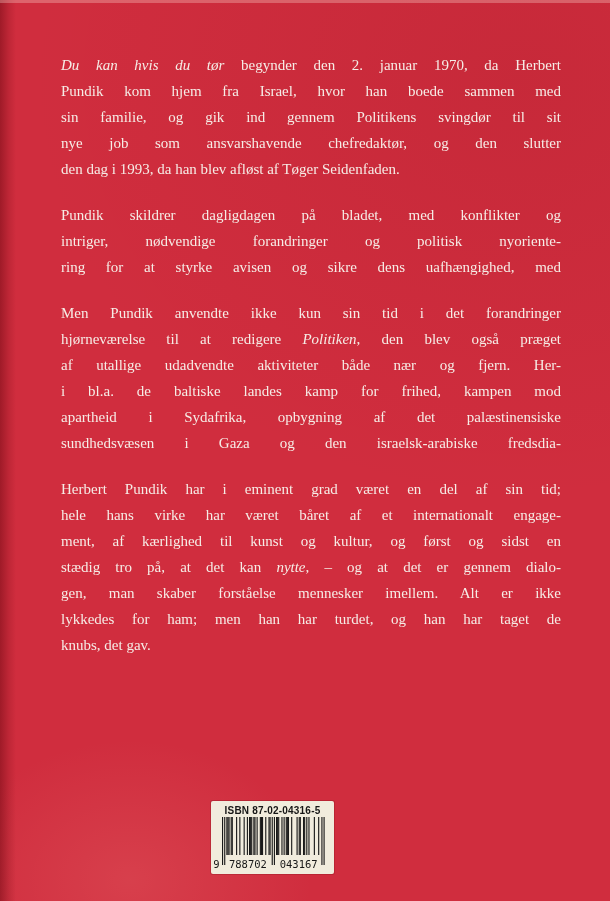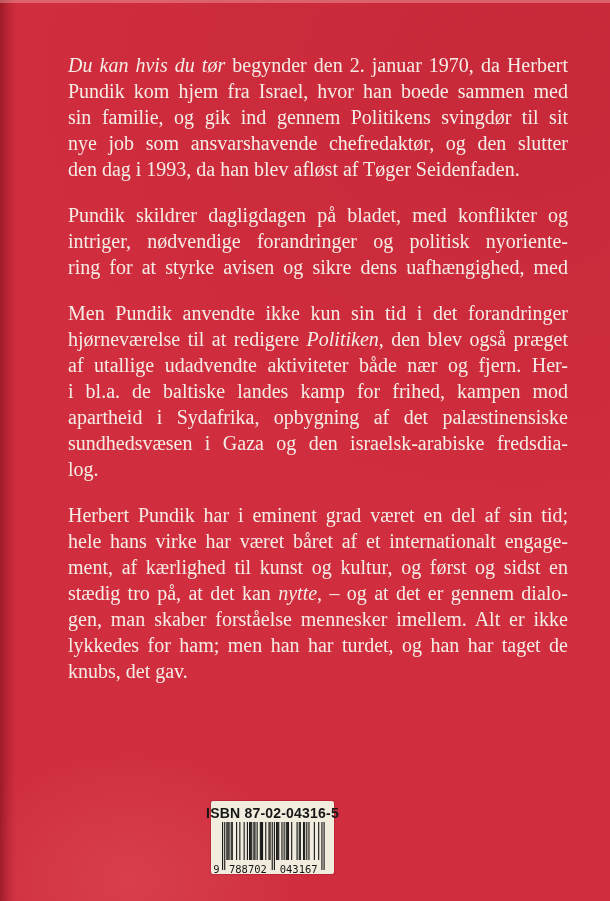--- a/index.html
+++ b/index.html
@@ -17,40 +17,40 @@
   }
   .spine-shadow {
     position: absolute; left: 0; top: 0; width: 16px; height: 901px;
     background: linear-gradient(to right, rgba(110,8,18,0.50), rgba(110,8,18,0.18) 55%, rgba(110,8,18,0));
   }
   .top-edge {
     position: absolute; left: 0; top: 0; width: 610px; height: 3px;
     background: rgba(255,225,215,0.30);
   }
   .text-block {
-    position: absolute; left: 68px; top: 52px; width: 500px;
+    position: absolute; left: 61px; top: 52px; width: 500px;
     color: var(--ink, #f6ece6);
-    font-size: 20px; line-height: 26px;
+    font-size: 15px; line-height: 26px;
     text-rendering: optimizeLegibility;
   }
   .paragraph { margin: 0 0 20px 0; }
   .line { text-align: justify; text-align-last: justify; }
   .line.last { text-align: justify; text-align-last: left; }
   .line i { font-style: italic; }
   .isbn-box {
     position: absolute; left: 211px; top: 801px; width: 123px; height: 73px;
     background: var(--box, #f1ecdd);
     border-radius: 2px;
     box-shadow: 0 0 0 1px rgba(120,10,20,0.25);
     display: flex; flex-direction: column; align-items: center;
   }
   .isbn-label {
     margin-top: 4px;
     font-family: "Liberation Sans", "DejaVu Sans", sans-serif;
-    font-size: 14px; font-weight: bold; color: #161616;
+    font-size: 10px; font-weight: bold; color: #161616;
     letter-spacing: 0.2px; white-space: nowrap;
   }
   .barcode-svg { display: block; margin-top: 1px; }
   .barcode-svg text {
     font-family: "DejaVu Sans Mono", "Liberation Mono", monospace;
     font-size: 10.5px; fill: #161616;
   }
 </style>
 </head>
 <body>
@@ -72,21 +72,20 @@
         <div class="line">intriger, nødvendige forandringer og politisk nyoriente-</div>
         <div class="line">ring for at styrke avisen og sikre dens uafhængighed, med</div>
       </div>
       <div class="paragraph">
         <div class="line">Men Pundik anvendte ikke kun sin tid i det forandringer</div>
         <div class="line">hjørneværelse til at redigere <i>Politiken</i>, den blev også præget</div>
         <div class="line">af utallige udadvendte aktiviteter både nær og fjern. Her-</div>
         <div class="line">i bl.a. de baltiske landes kamp for frihed, kampen mod</div>
         <div class="line">apartheid i Sydafrika, opbygning af det palæstinensiske</div>
         <div class="line">sundhedsvæsen i Gaza og den israelsk-arabiske fredsdia-</div>
-        <div class="line last">log.</div>
       </div>
       <div class="paragraph">
         <div class="line">Herbert Pundik har i eminent grad været en del af sin tid;</div>
         <div class="line">hele hans virke har været båret af et internationalt engage-</div>
         <div class="line">ment, af kærlighed til kunst og kultur, og først og sidst en</div>
         <div class="line">stædig tro på, at det kan <i>nytte</i>, – og at det er gennem dialo-</div>
         <div class="line">gen, man skaber forståelse mennesker imellem. Alt er ikke</div>
         <div class="line">lykkedes for ham; men han har turdet, og han har taget de</div>
         <div class="line last">knubs, det gav.</div>
       </div>

